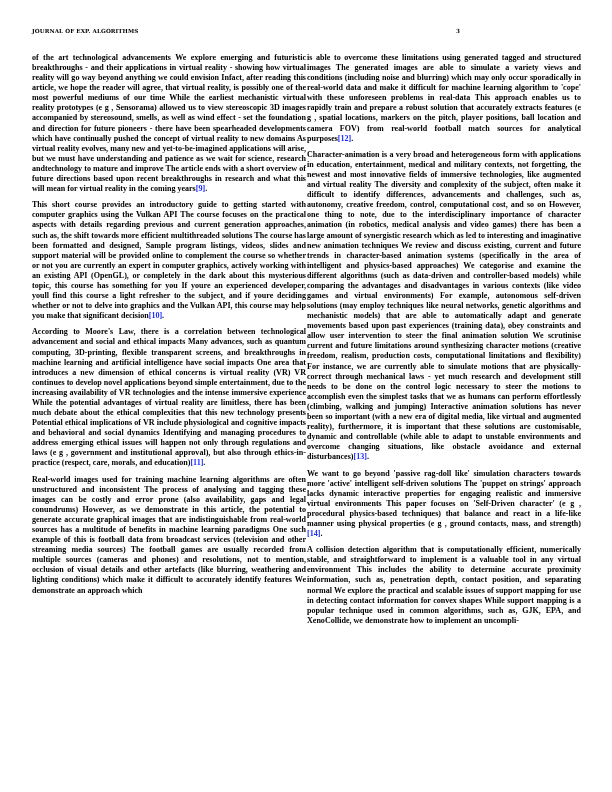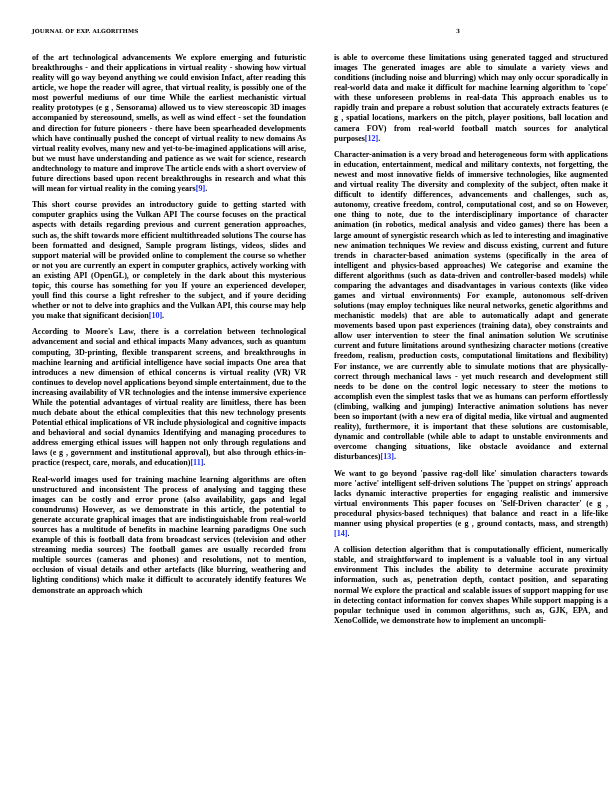--- a/index.html
+++ b/index.html
@@ -9,21 +9,21 @@
     position: absolute; top: 28px; left: 32px; right: 32px;
     font-family: "DejaVu Serif", serif; font-size: 5.6px; letter-spacing: 0.1px;
     display: flex; justify-content: space-between; font-weight: bold;
   }
   .col {
     position: absolute; top: 53px; width: 274px;
     font-family: "Liberation Serif", serif; font-size: 8.05px; line-height: 10.08px;
     text-align: justify; hyphens: auto; font-weight: bold;
   }
   .col.left { left: 32px; }
-  .col.right { left: 307px; margin-left: 27px; }
+  .col.right { left: 307px; }
   .col p { margin: 0 0 6.2px 0; text-indent: 0; }
   .cite { color: #1a2cff; }
 </style>
 </head>
 <body>
 
 <div class="page">
   <div class="running-head">
     <span>JOURNAL OF EXP. ALGORITHMS</span>
     <span>3</span>

